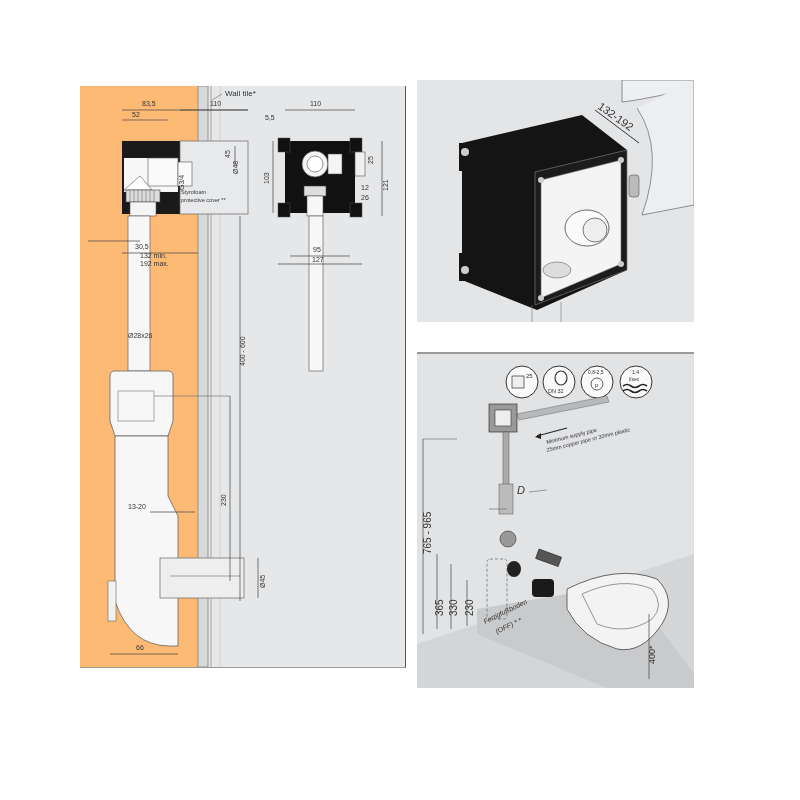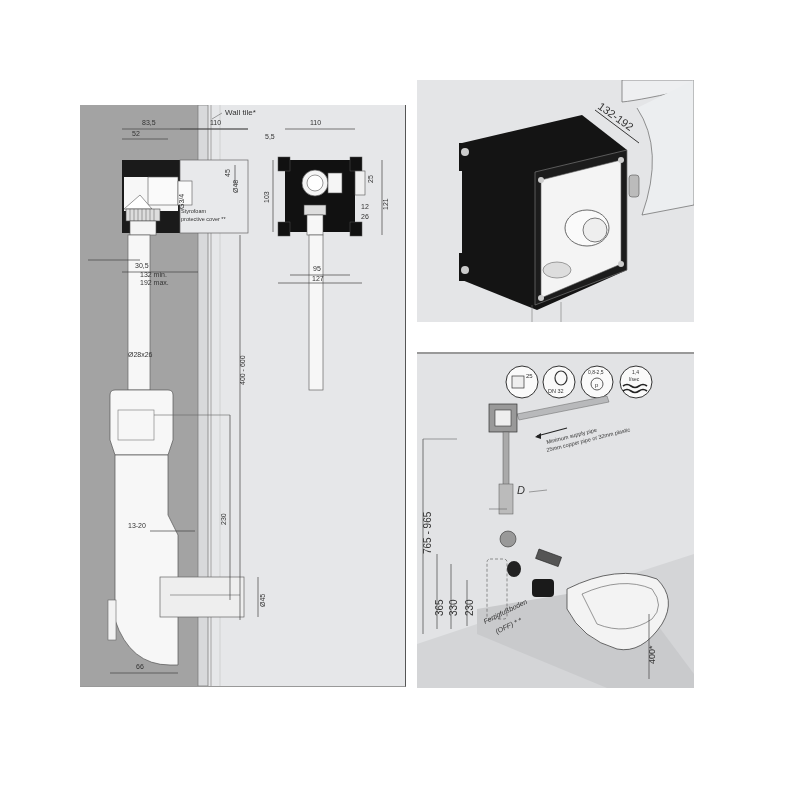--- a/index.html
+++ b/index.html
@@ -5,21 +5,21 @@
   html,body{margin:0;padding:0;background:#ffffff;}
   body{width:800px;height:800px;position:relative;overflow:hidden;font-family:"Liberation Sans",sans-serif;}
   .panel{position:absolute;}
   svg text{font-family:"Liberation Sans",sans-serif;fill:#333;}
   .dim{stroke:#444;stroke-width:0.7;fill:none;}
   .thin{stroke:#666;stroke-width:0.6;fill:none;}
 </style>
 </head>
 <body>
 
-<div class="panel" style="left:80px;top:105px;width:325px;height:581px;background:#a3a3a3;border-right:1px solid #555;border-bottom:1px solid #999;">
+<div class="panel" style="left:80px;top:86px;width:325px;height:581px;background:#fdba74;border-right:1px solid #555;border-bottom:1px solid #999;">
   <svg width="325" height="581" viewBox="0 0 325 581">
 
     <rect x="118" y="0" width="207" height="581" fill="#e6e7e9"></rect>
     <rect x="118" y="0" width="10" height="581" fill="#d8d9db" stroke="#777" stroke-width="0.7"></rect>
     <line x1="131" y1="0" x2="131" y2="581" stroke="#888" stroke-width="0.7"></line>
     <line x1="140" y1="0" x2="140" y2="581" stroke="#bbb" stroke-width="0.5"></line>
 
     <g>
       <rect x="42" y="55" width="58" height="73" fill="#1a1a1a"></rect>
       <rect x="100" y="55" width="68" height="73" fill="#e8e9eb" stroke="#666" stroke-width="0.7"></rect>

